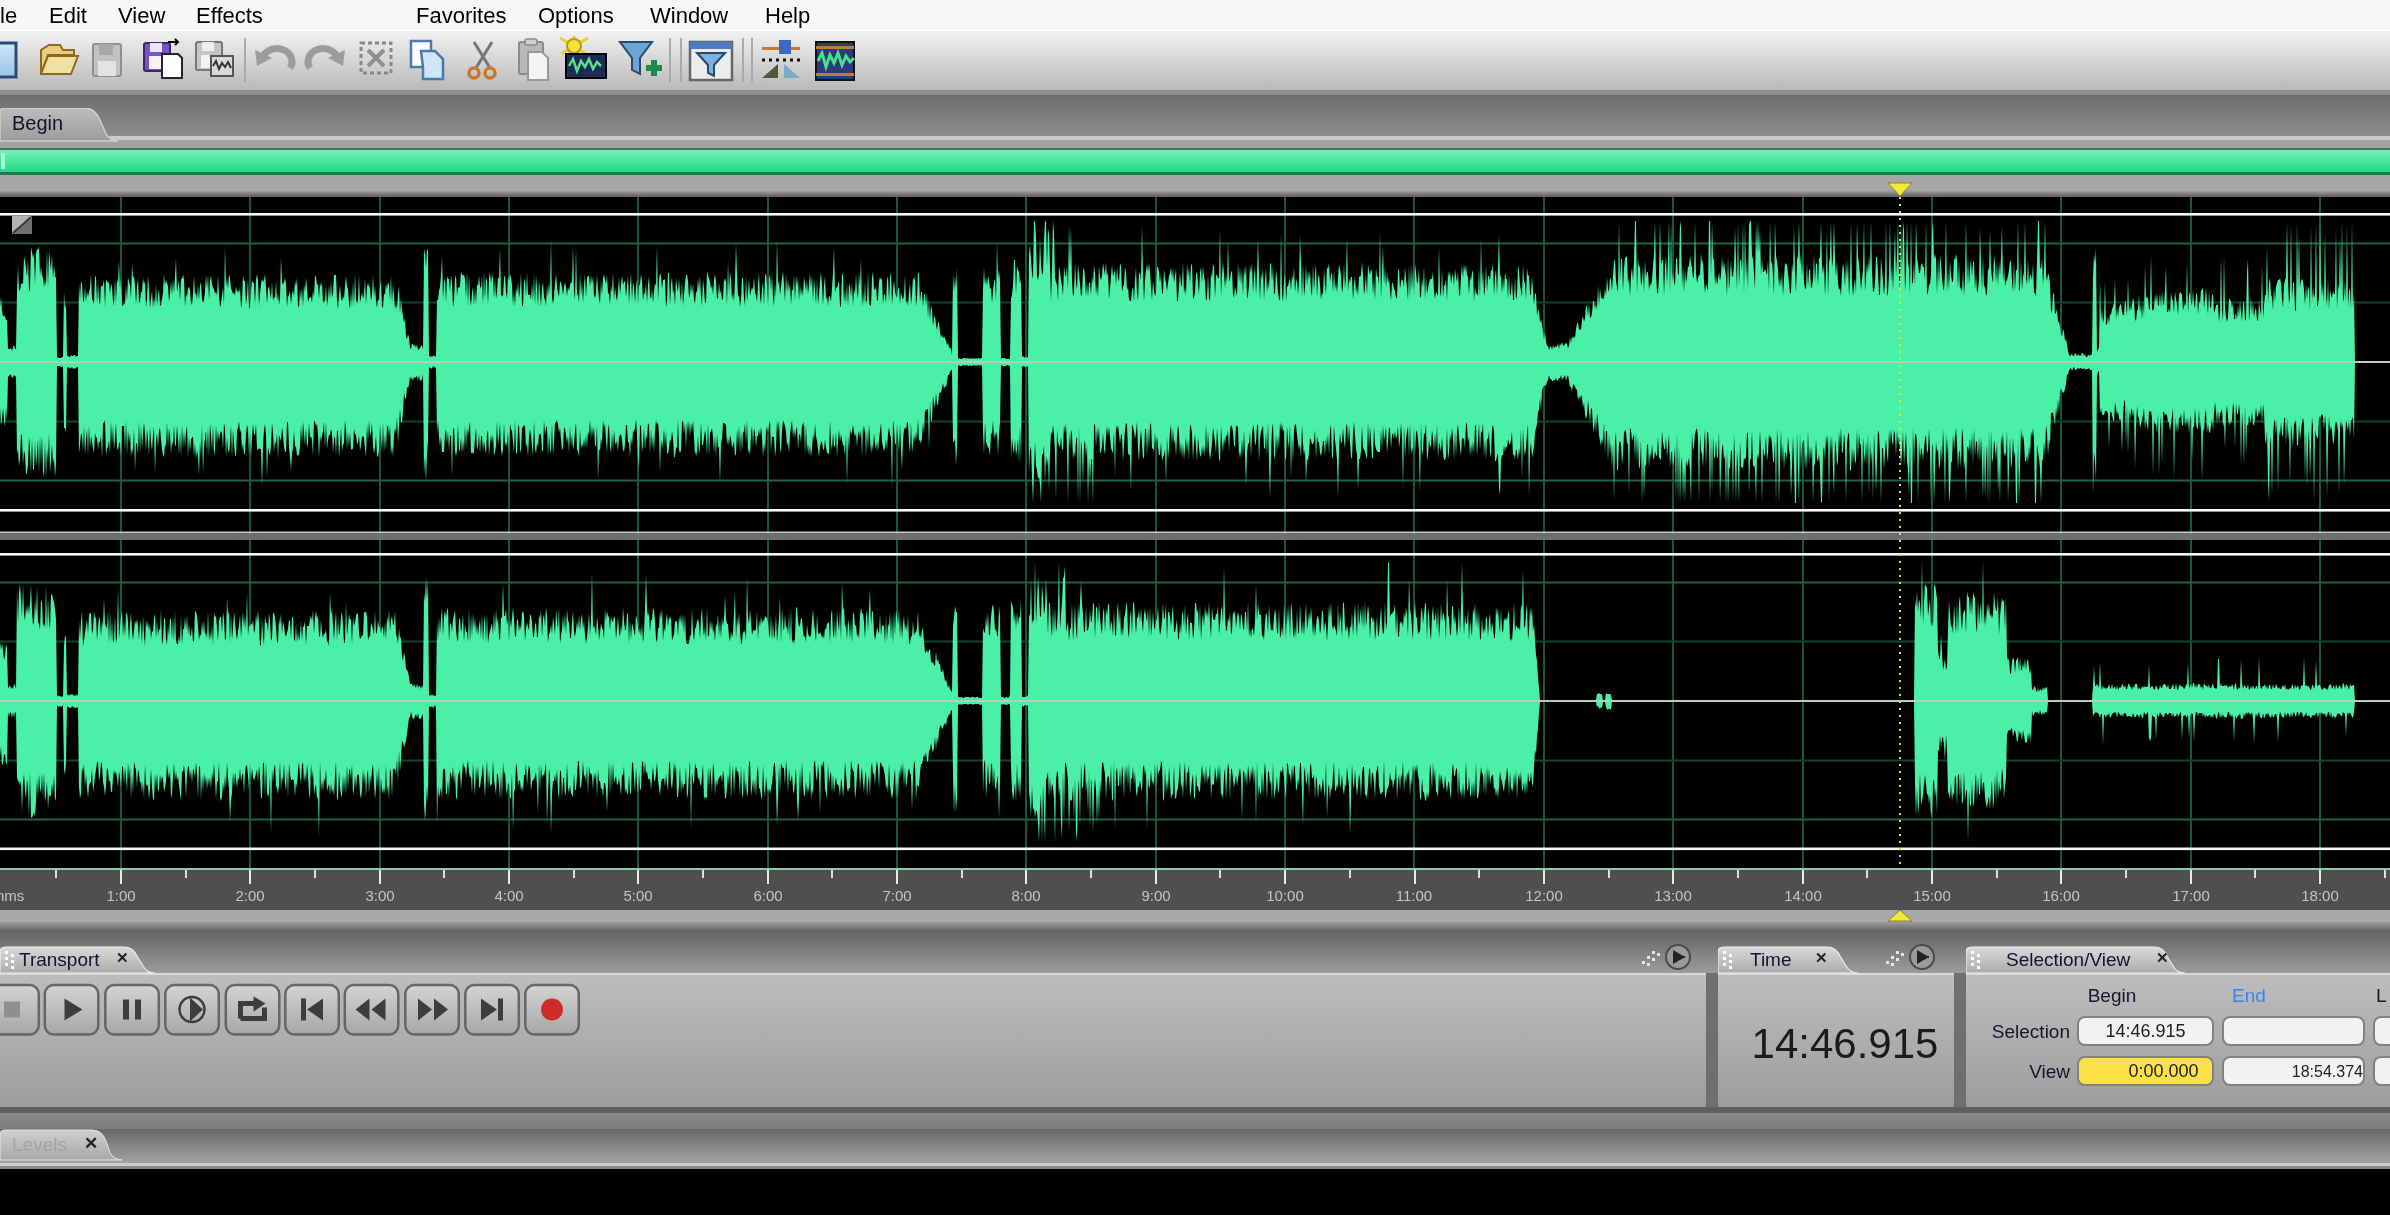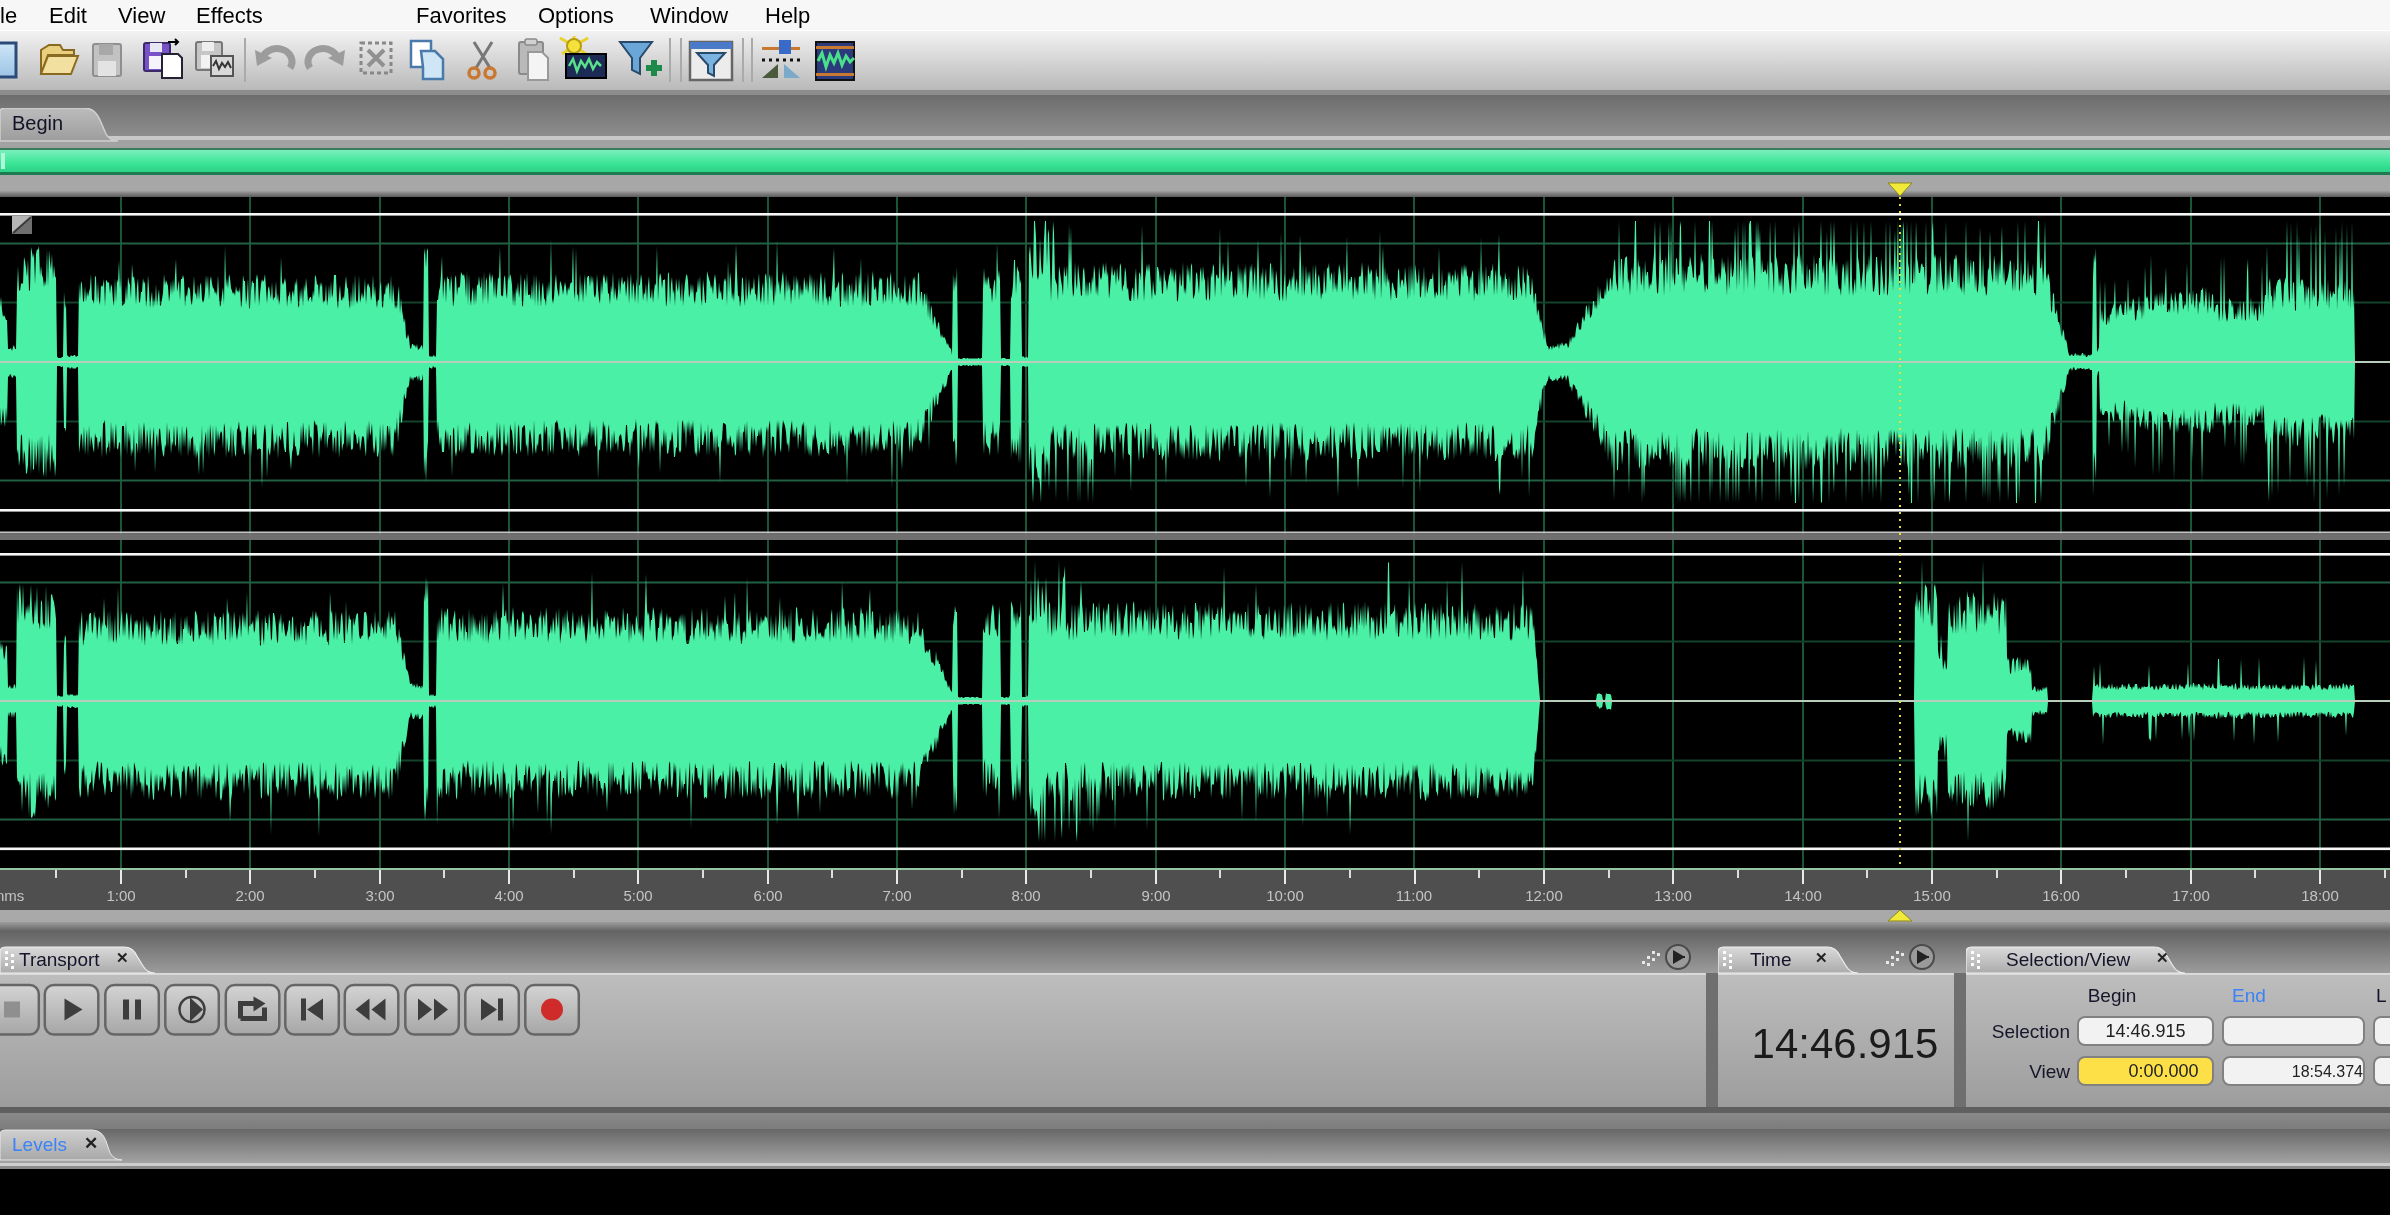--- a/index.html
+++ b/index.html
@@ -383,16 +383,16 @@
 <div class="abs" style="left:0;top:1169px;width:2390px;height:46px;background:#000;"></div>
 <svg class="abs" style="left:0;top:1129px;" width="180" height="34" viewBox="0 0 180 34">
   <defs>
         <linearGradient id="ltab" x1="0" y1="0" x2="0" y2="1">
     <stop offset="0" stop-color="#cfcfcf"></stop>
           <stop offset="1" stop-color="#a8a8a8"></stop>
         </linearGradient>
       </defs>
   <path d="M0 5 Q0 1 6 1 L92 1 Q102 1 106 12 L110 24 Q114 31 122 31 L0 31 Z" fill="url(#ltab)" stroke="#e8e8e8" stroke-width="1"></path>
 </svg>
-<div class="abs" style="left:12px;top:1134px;font-size:19px;color:#3b82f6;">Levels</div>
+<div class="abs" style="left:12px;top:1134px;font-size:19px;color:#a3a3a3;">Levels</div>
 <div class="abs" style="left:84px;top:1133px;font-size:17px;color:#222;font-weight:bold;">✕</div>
 
 </div>
 
 </body></html>

